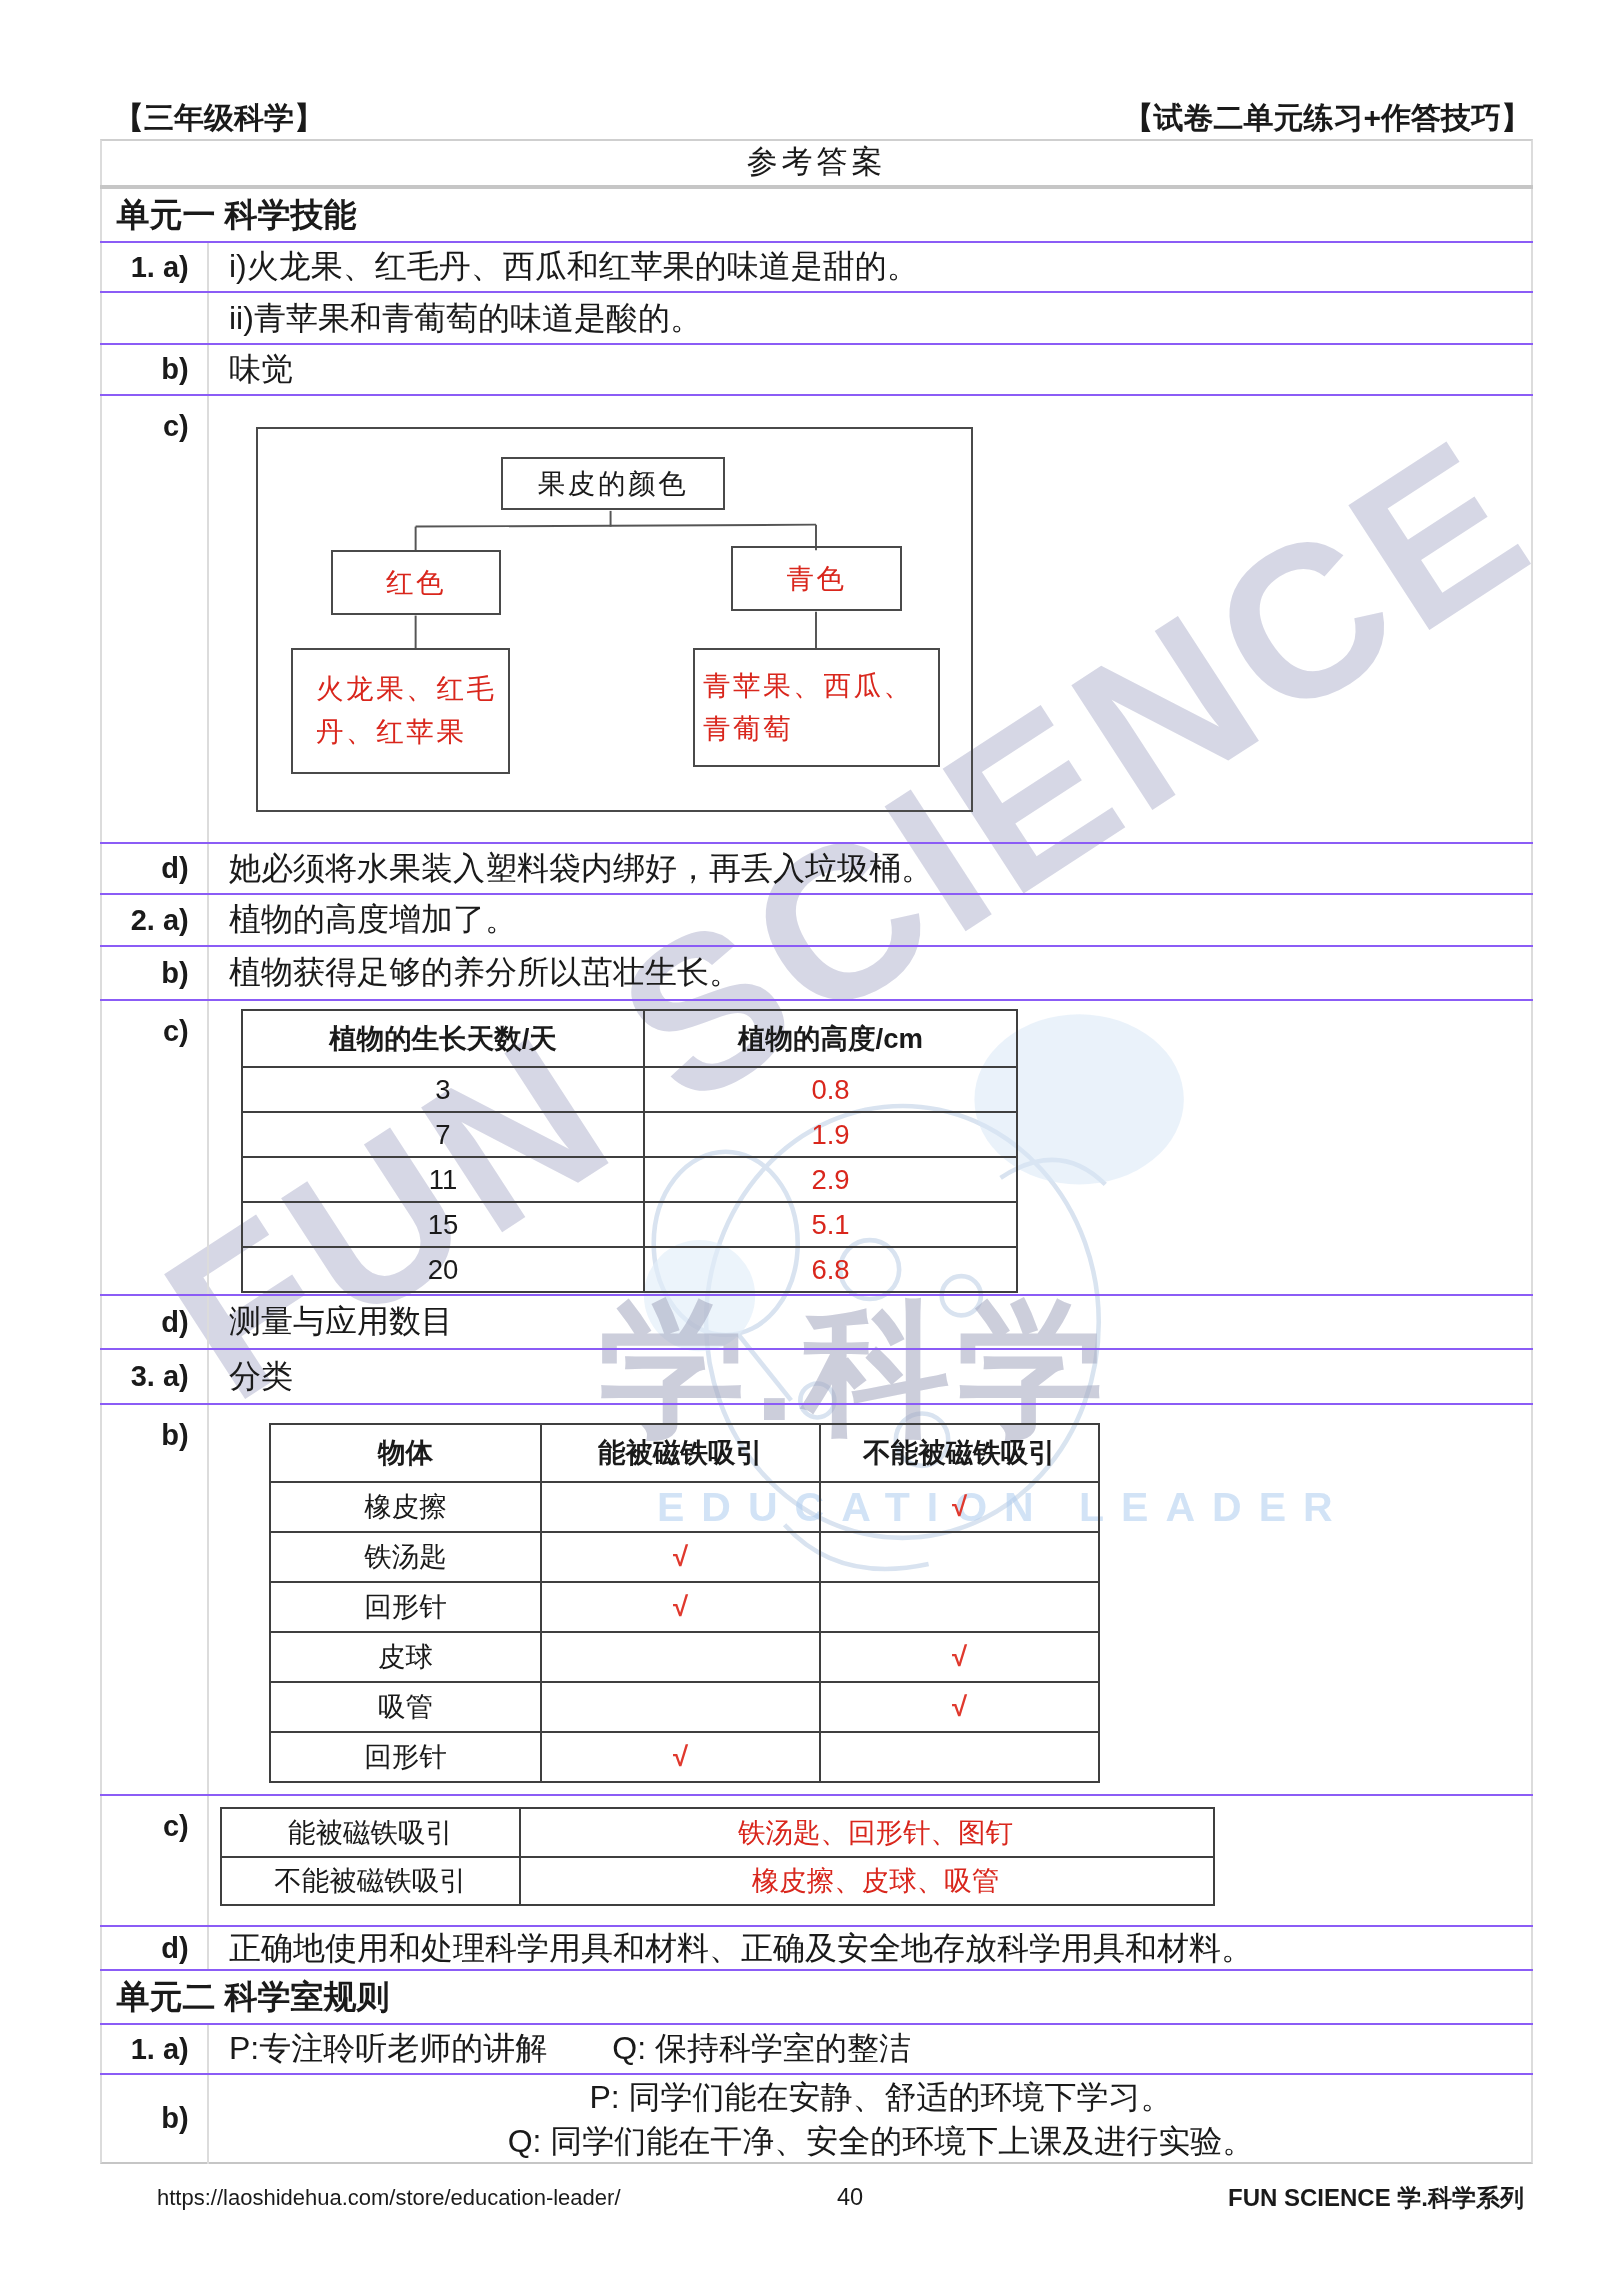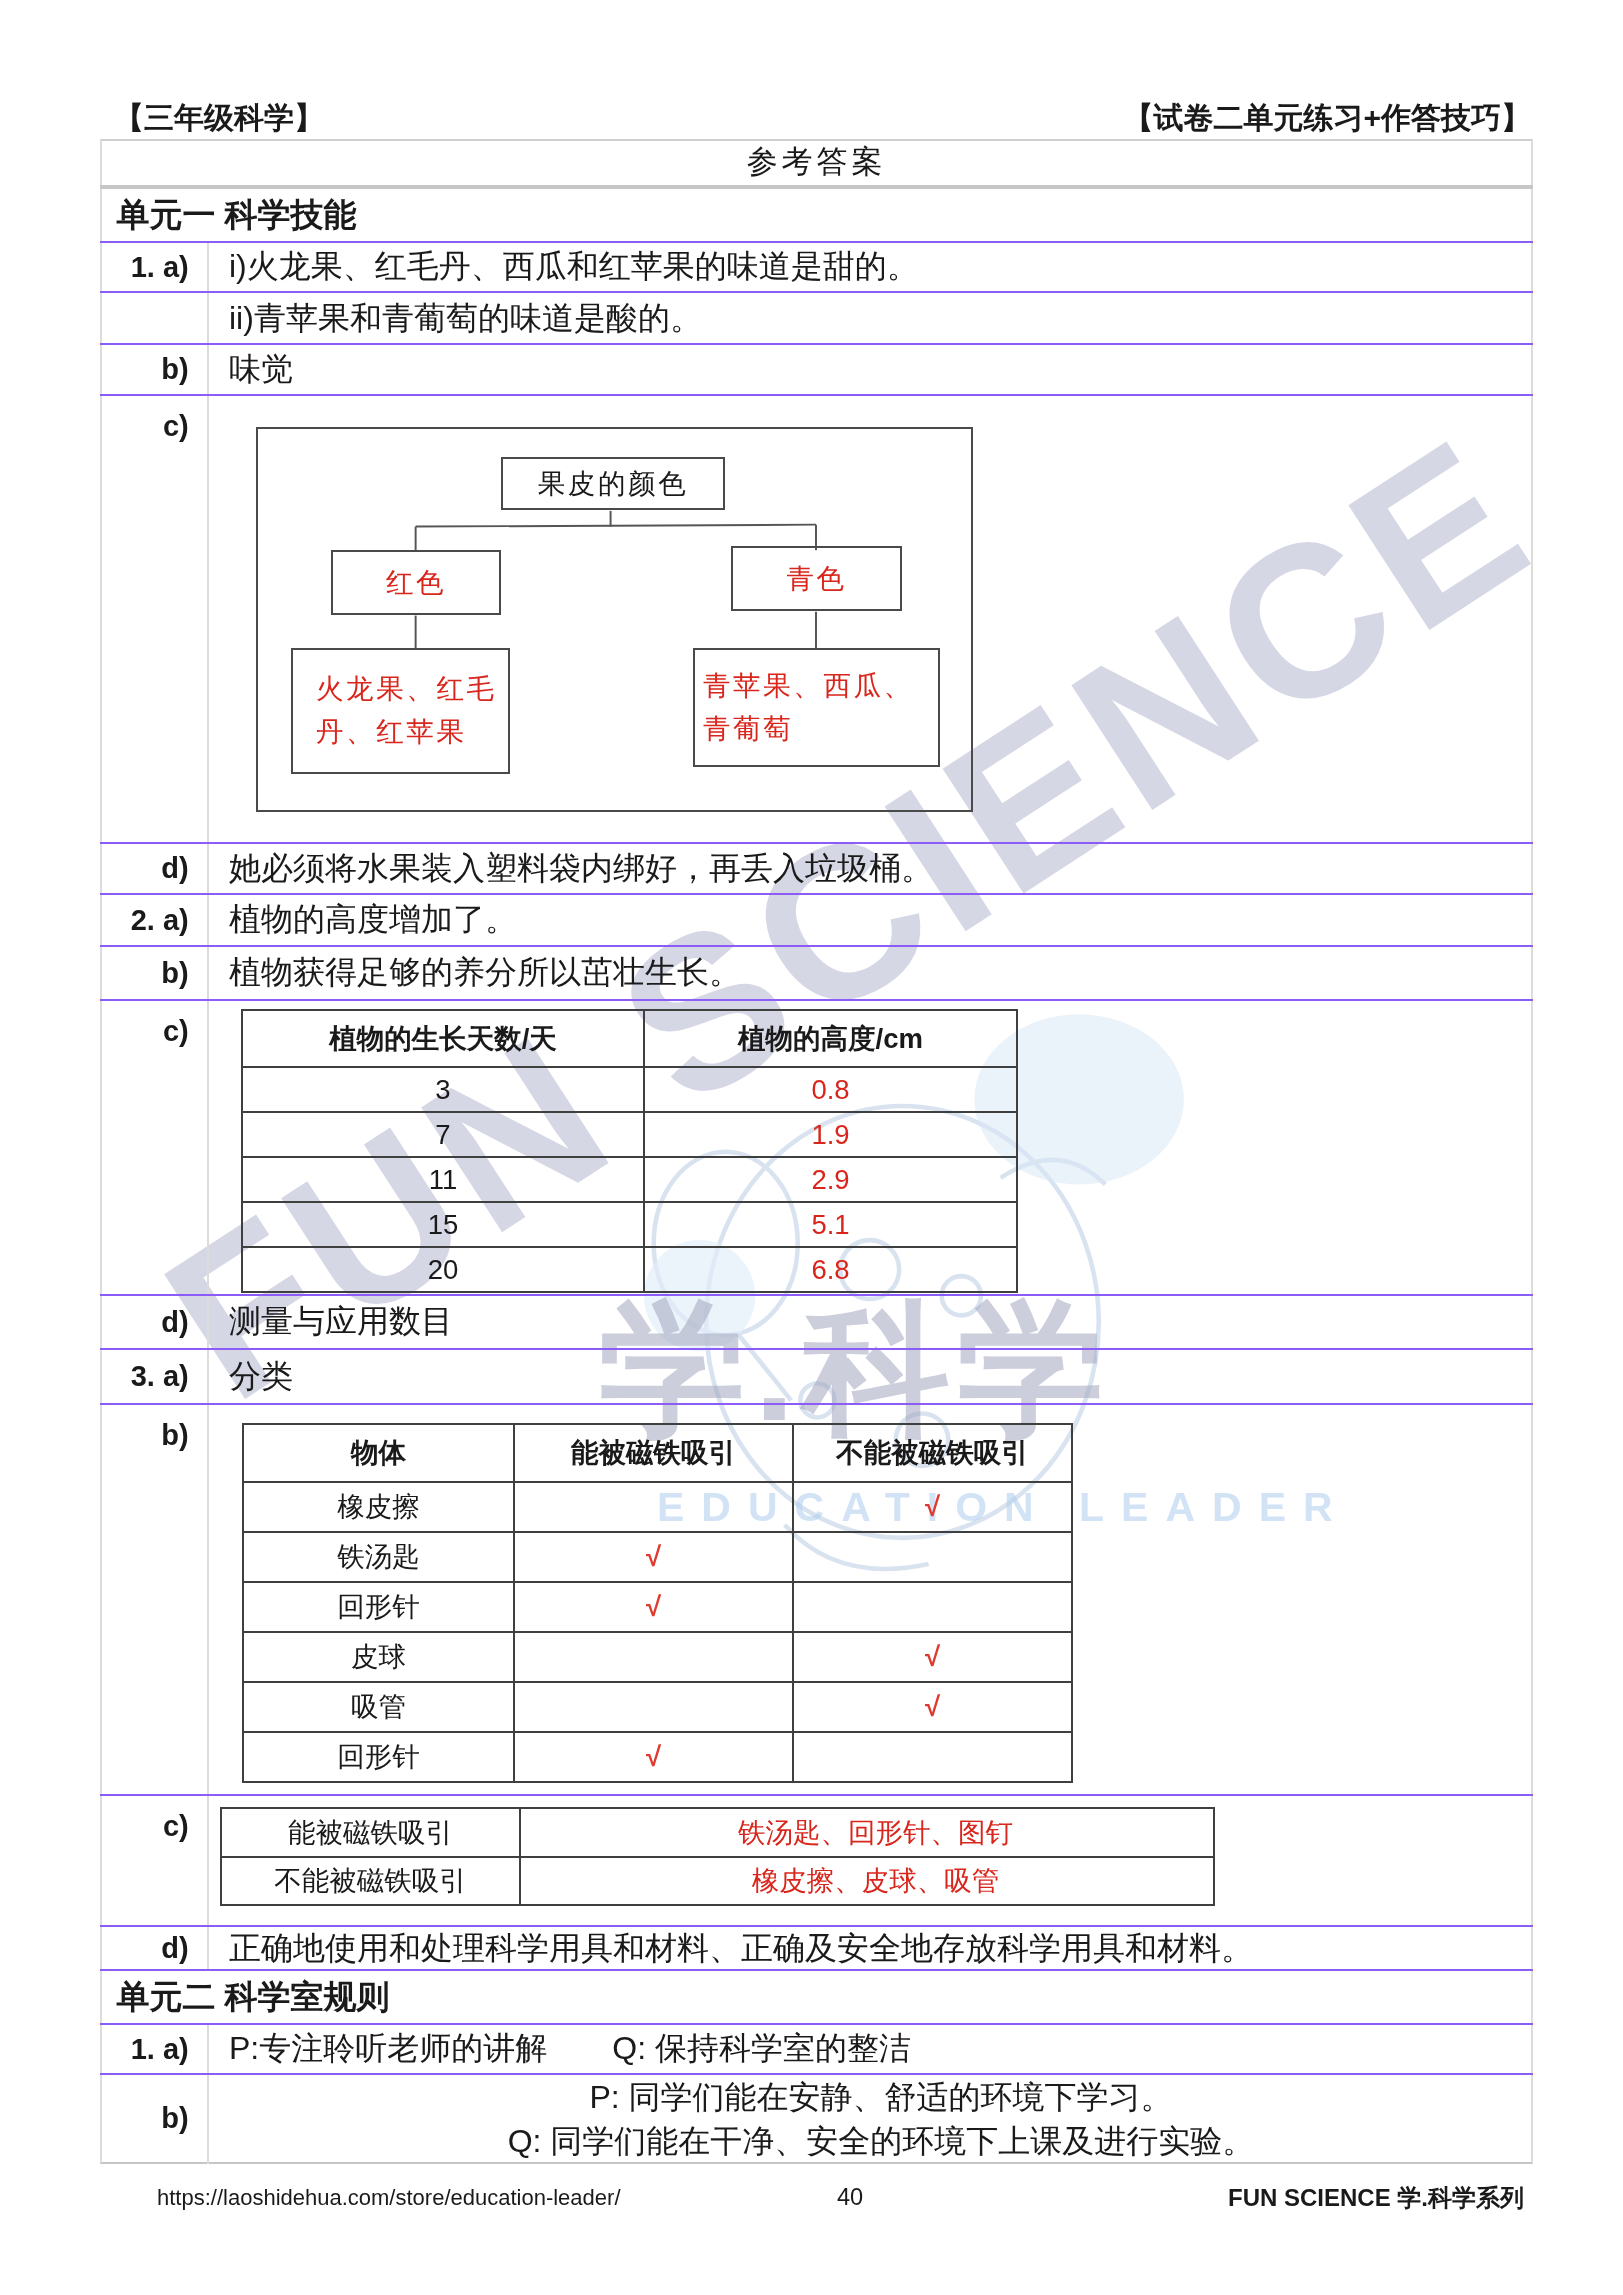--- a/index.html
+++ b/index.html
@@ -250,21 +250,21 @@
         <td class="num">15</td>
         <td class="num red">5.1</td>
       </tr>
       <tr style="height:45px;">
         <td class="num">20</td>
         <td class="num red">6.8</td>
       </tr>
     </tbody>
       </table>
 
-    <table class="dt" style="left:242px;top:1423px;width:828px;">
+    <table class="dt" style="left:269px;top:1423px;width:828px;">
       <tbody>
           <tr class="hdr-row" style="height:58px;">
         <td style="width:271px;">物体</td>
         <td style="width:279px;">能被磁铁吸引</td>
         <td style="width:279px;">不能被磁铁吸引</td>
       </tr>
       <tr style="height:50px;">
         <td>橡皮擦</td>
         <td class="chk"></td>
         <td class="chk">√</td>

